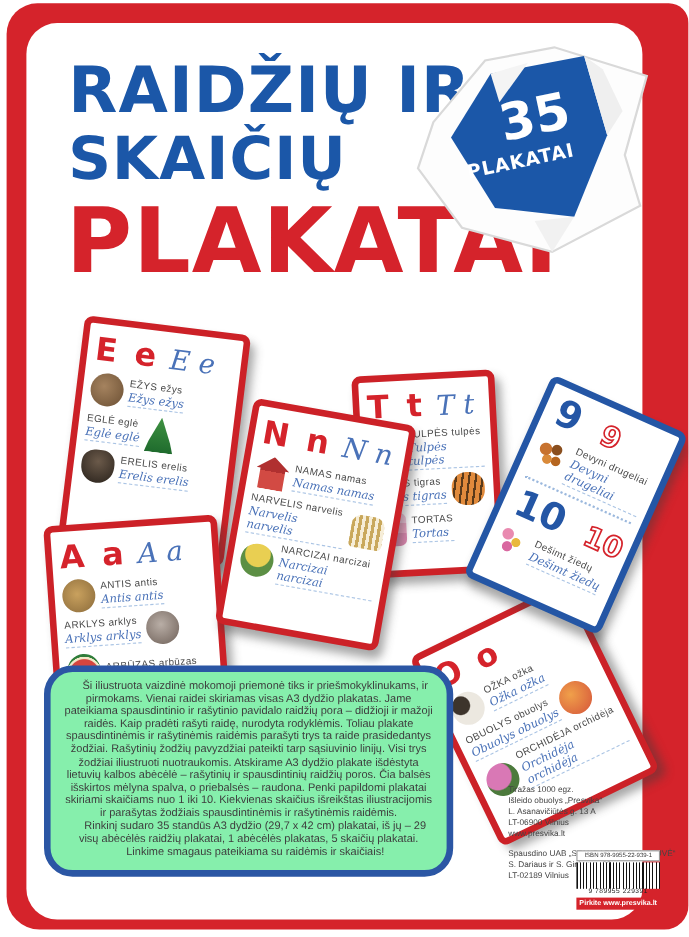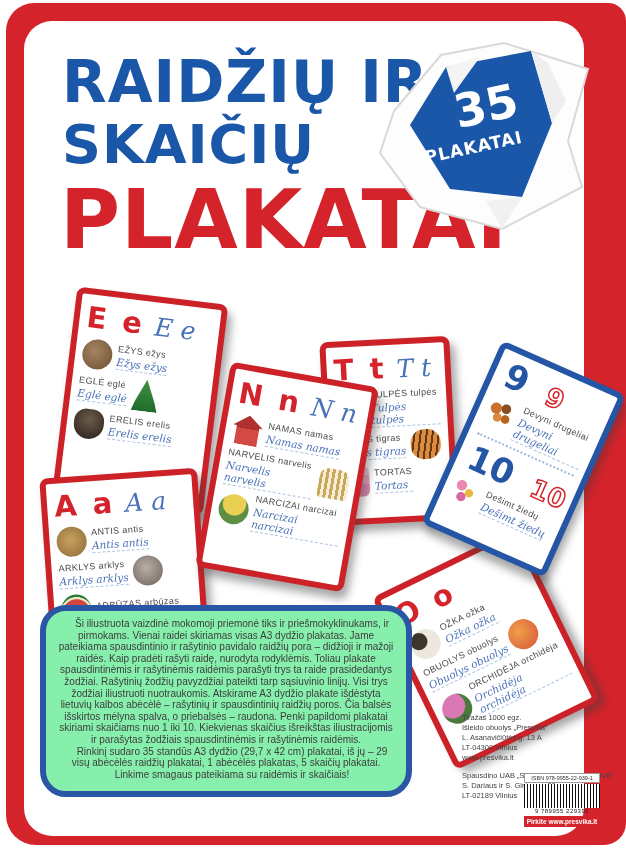--- a/index.html
+++ b/index.html
@@ -286,21 +286,21 @@
   <div class="textbox">
     <p>Ši iliustruota vaizdinė mokomoji priemonė tiks ir priešmokyklinukams, ir pirmokams. Vienai raidei skiriamas visas A3 dydžio plakatas. Jame pateikiama spausdintinio ir rašytinio pavidalo raidžių pora – didžioji ir mažoji raidės. Kaip pradėti rašyti raidę, nurodyta rodyklėmis. Toliau plakate spausdintinėmis ir rašytinėmis raidėmis parašyti trys ta raide prasidedantys žodžiai. Rašytinių žodžių pavyzdžiai pateikti tarp sąsiuvinio linijų. Visi trys žodžiai iliustruoti nuotraukomis. Atskirame A3 dydžio plakate išdėstyta lietuvių kalbos abėcėlė – rašytinių ir spausdintinių raidžių poros. Čia balsės išskirtos mėlyna spalva, o priebalsės – raudona. Penki papildomi plakatai skiriami skaičiams nuo 1 iki 10. Kiekvienas skaičius išreikštas iliustracijomis ir parašytas žodžiais spausdintinėmis ir rašytinėmis raidėmis.</p>
     <p>Rinkinį sudaro 35 standūs A3 dydžio (29,7 x 42 cm) plakatai, iš jų – 29 visų abėcėlės raidžių plakatai, 1 abėcėlės plakatas, 5 skaičių plakatai.</p>
     <p>Linkime smagaus pateikiama su raidėmis ir skaičiais!</p>
   </div>
 
   <div class="imprint imp1">
     <div>Tiražas 1000 egz.</div>
     <div>Išleido obuolys „Presvika“</div>
     <div>L. Asanavičiūtės g. 13 A</div>
-    <div>LT-04300 Vilnius</div>
+    <div>LT-06900 Vilnius</div>
     <div>www.presvika.lt</div>
   </div>
   <div class="imprint imp2">
     <div>Spausdino UAB „STANDARTŲ SPAUSTUVĖ“</div>
     <div>S. Dariaus ir S. Girėno g. 39</div>
     <div>LT-02189 Vilnius</div>
   </div>
 
   <div class="bc">
     <div class="bc-isbn">ISBN 978-9955-22-939-1</div>

